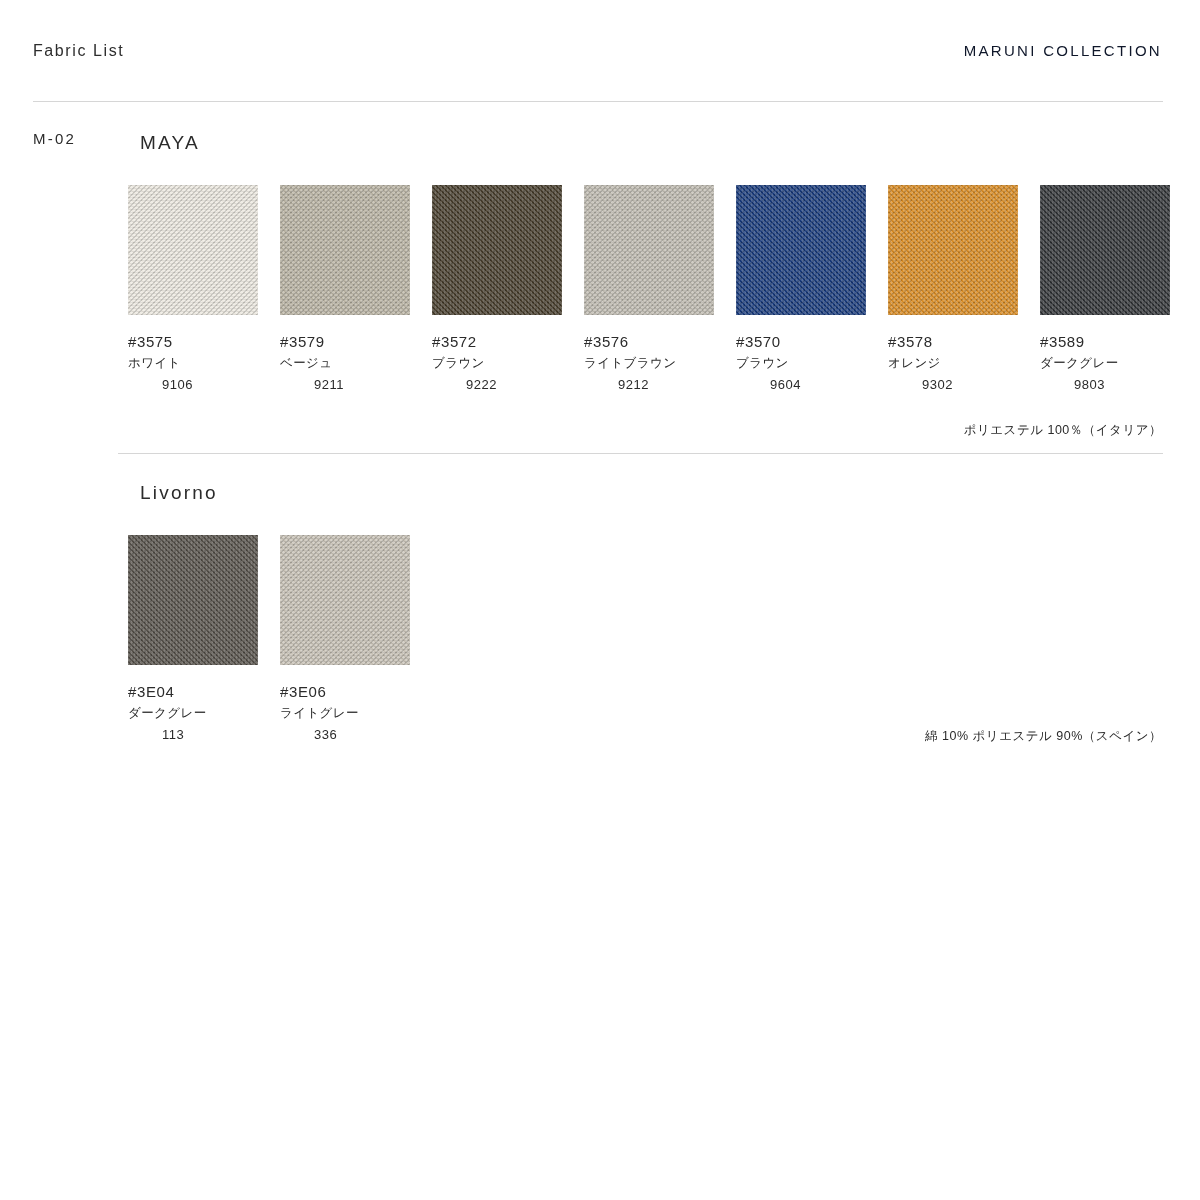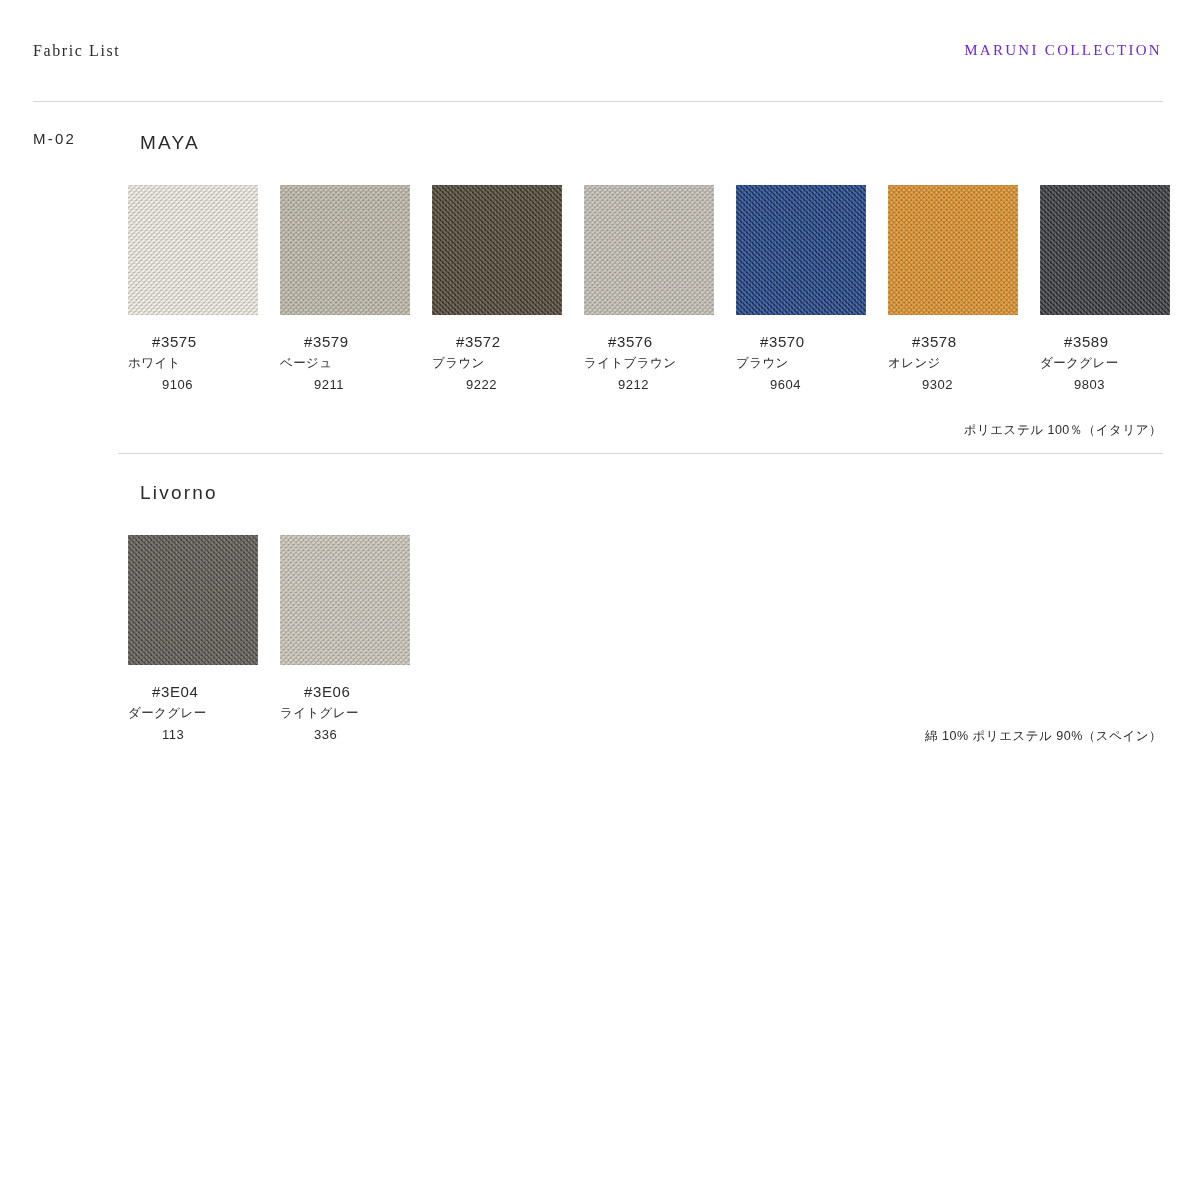--- a/index.html
+++ b/index.html
@@ -17,38 +17,37 @@
   }
 
   
   .page-header {
     position: absolute;
     top: 0;
     left: 0;
     width: 1200px;
     height: 100px;
     box-sizing: border-box;
-    font-family: Liberation Serif, serif;
   }
   .header-title {
     position: absolute;
     left: 33px;
     top: 42px;
     font-size: 16px;
     letter-spacing: 1.6px;
     color: #2d2d2d;
     font-weight: 400;
   }
   .brand-title {
     position: absolute;
     right: 38px;
     top: 42px;
     font-size: 15px;
     letter-spacing: 2.3px;
-    color: #6d28d9;
+    color: #0f172a;
     font-weight: 400;
   }
   .header-rule {
     position: absolute;
     left: 33px;
     top: 101px;
     width: 1130px;
     height: 1px;
     background: #d6d6d6;
   }
@@ -109,21 +108,20 @@
     background-image:
       repeating-linear-gradient(0deg, rgba(0,0,0,.07) 0 1px, transparent 1px 3px),
       repeating-linear-gradient(90deg, rgba(255,255,255,.10) 0 1px, transparent 1px 3px);
   }
   .swatch-code {
     margin-top: 16px;
     font-size: 15px;
     letter-spacing: 0.6px;
     color: #2b2b2b;
     line-height: 1.5;
-    margin-left: 24px;
   }
   .swatch-label {
     font-size: 12.5px;
     letter-spacing: 0.4px;
     color: #2b2b2b;
     line-height: 1.75;
     white-space: nowrap;
     font-family: Liberation Mono, monospace;
   }
   .swatch-number {

